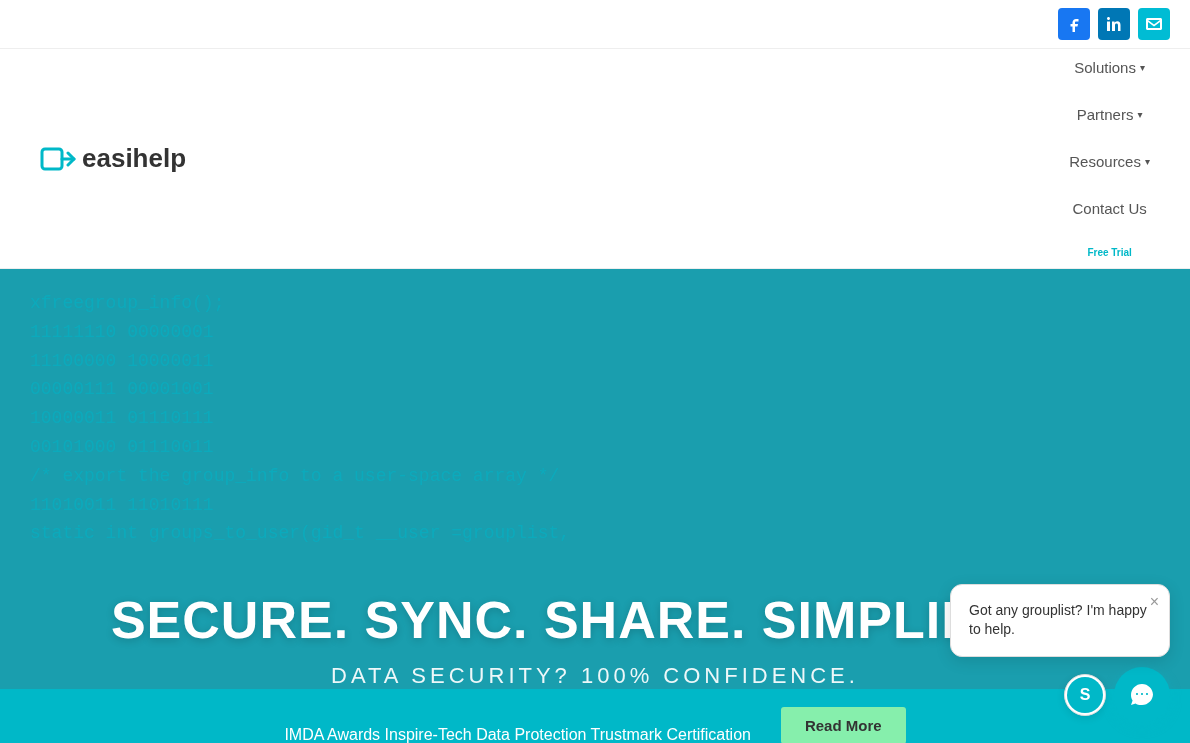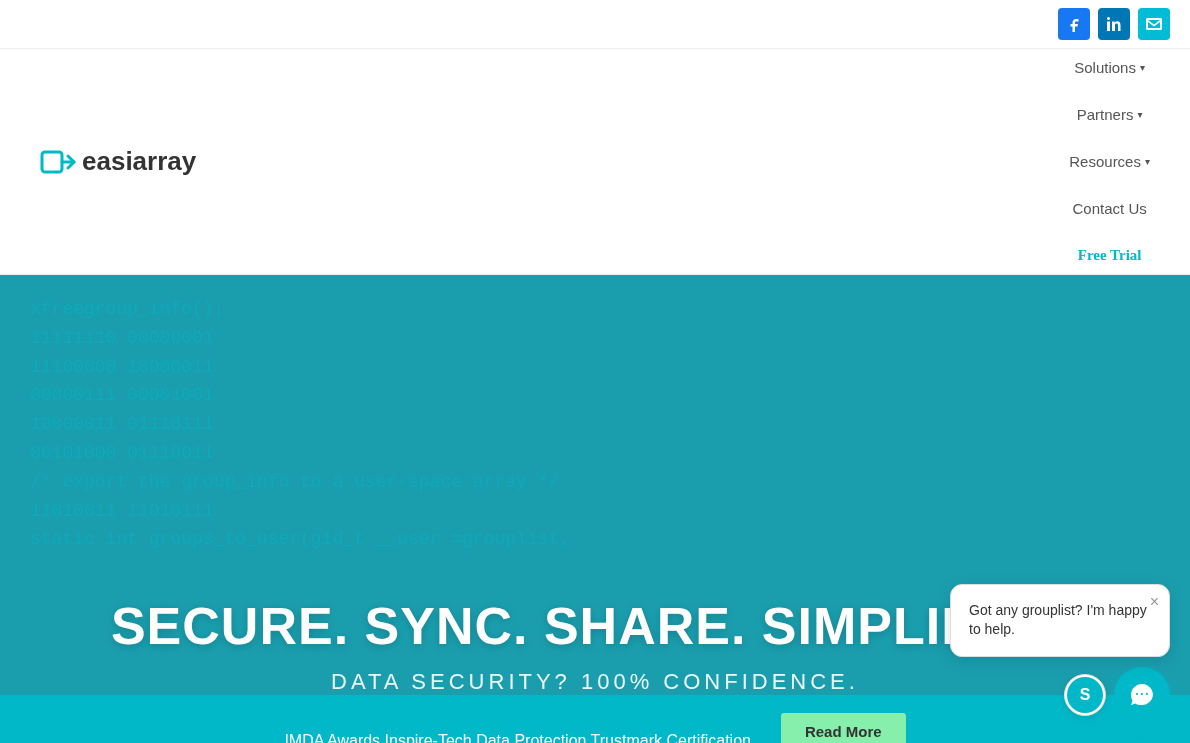--- a/index.html
+++ b/index.html
@@ -52,22 +52,22 @@
     .nav-links {
       display: flex; align-items: center; gap: 30px; flex-direction: column;
     }
     .nav-item {
       display: flex; align-items: center; gap: 4px;
       color: #555; font-size: 15px; cursor: pointer;
       text-decoration: none;
     }
     .nav-chevron { font-size: 10px; color: #555; }
     .nav-free-trial {
-      color: #00b8c8; font-size: 15px; font-weight: 600;
-      cursor: pointer; border: none; background: none; font-family: Liberation Serif, serif;
+      color: #00b8c8; font-size: 10px; font-weight: 600;
+      cursor: pointer; border: none; background: none;
     }
 
     
     .hero {
       position: relative;
       width: 100%;
       height: 420px;
       background: #00a8b8;
       overflow: hidden;
       display: flex; align-items: flex-end; justify-content: center;
@@ -209,21 +209,21 @@
 <nav class="navbar">
   <div class="logo">
     <div class="logo-icon">
       <svg width="36" height="36" viewBox="0 0 36 36">
         <rect x="2" y="8" width="20" height="20" rx="3" fill="none" stroke="#00b8c8" stroke-width="3"></rect>
         <path d="M22 18 L34 18" stroke="#00b8c8" stroke-width="3" stroke-linecap="round"></path>
         <path d="M28 12 L34 18 L28 24" stroke="#00b8c8" stroke-width="3" stroke-linecap="round" stroke-linejoin="round" fill="none"></path>
       </svg>
     </div>
     <div class="logo-text">
-      <span>easi</span><span style="font-weight:700;">array</span>
+      <span>easi</span><span style="font-weight:700;">help</span>
     </div>
   </div>
 
   <div class="nav-links">
     <a class="nav-item">
       <span>Solutions</span>
       <span class="nav-chevron">▾</span>
     </a>
     <a class="nav-item">
       <span>Partners</span>

